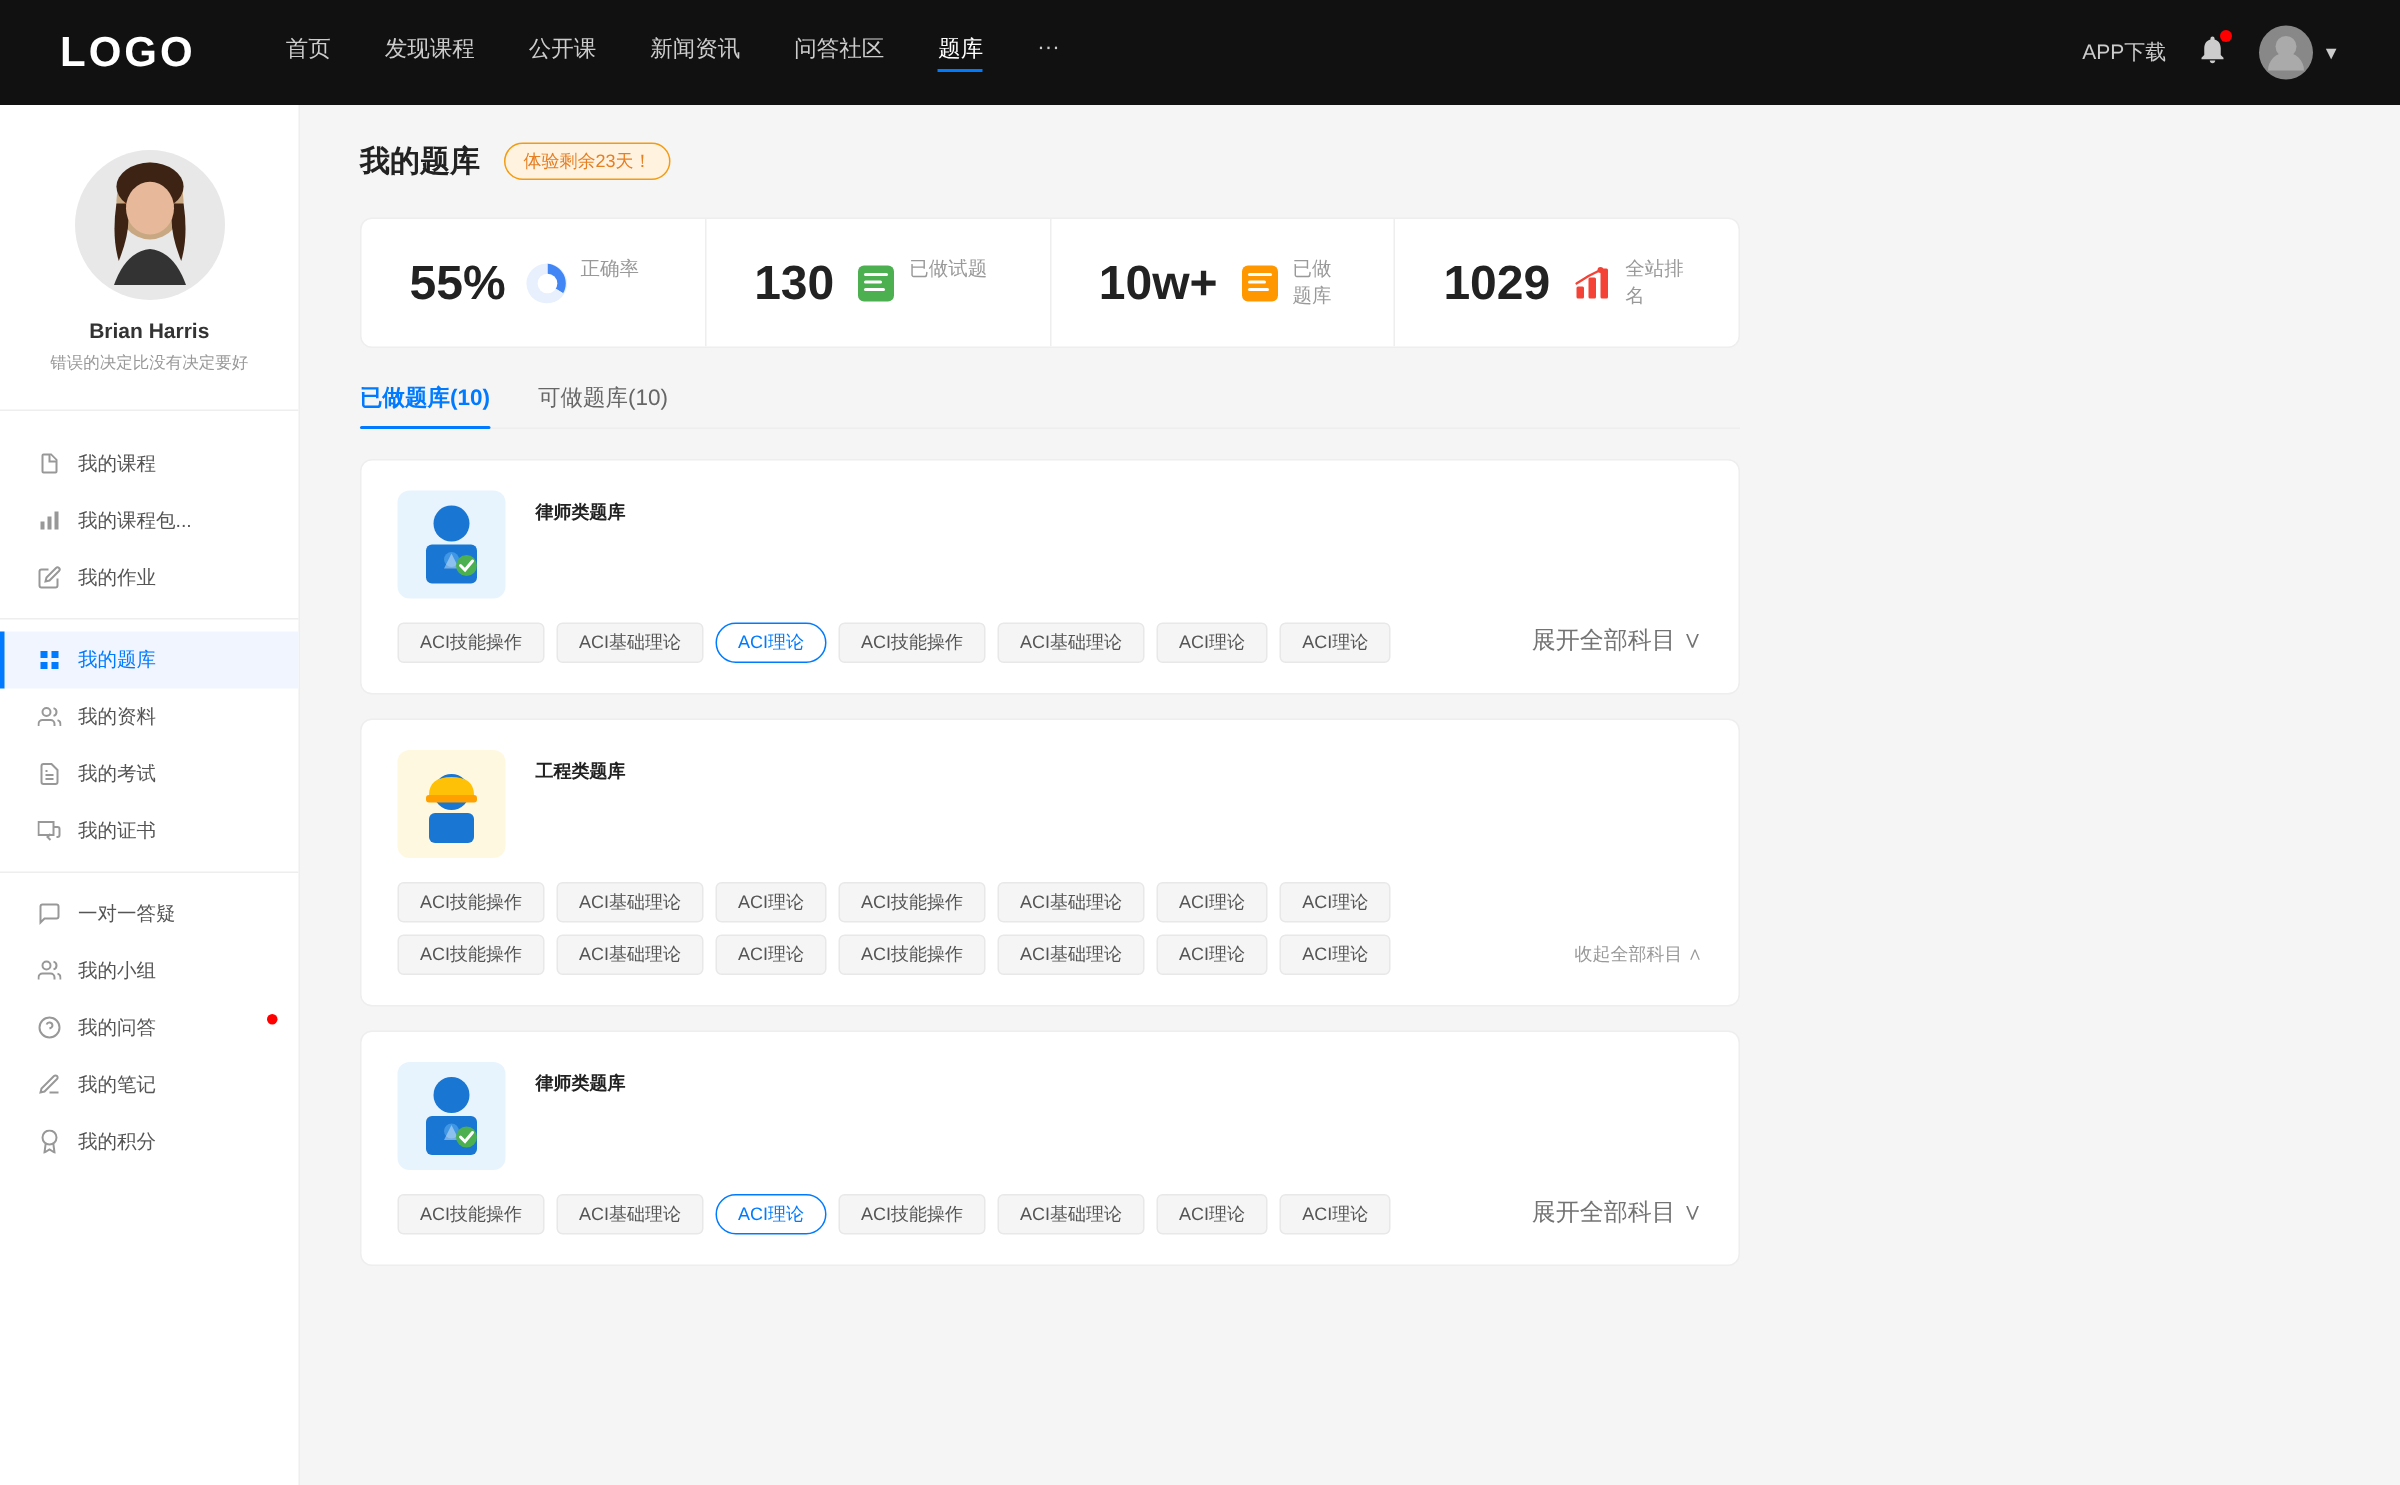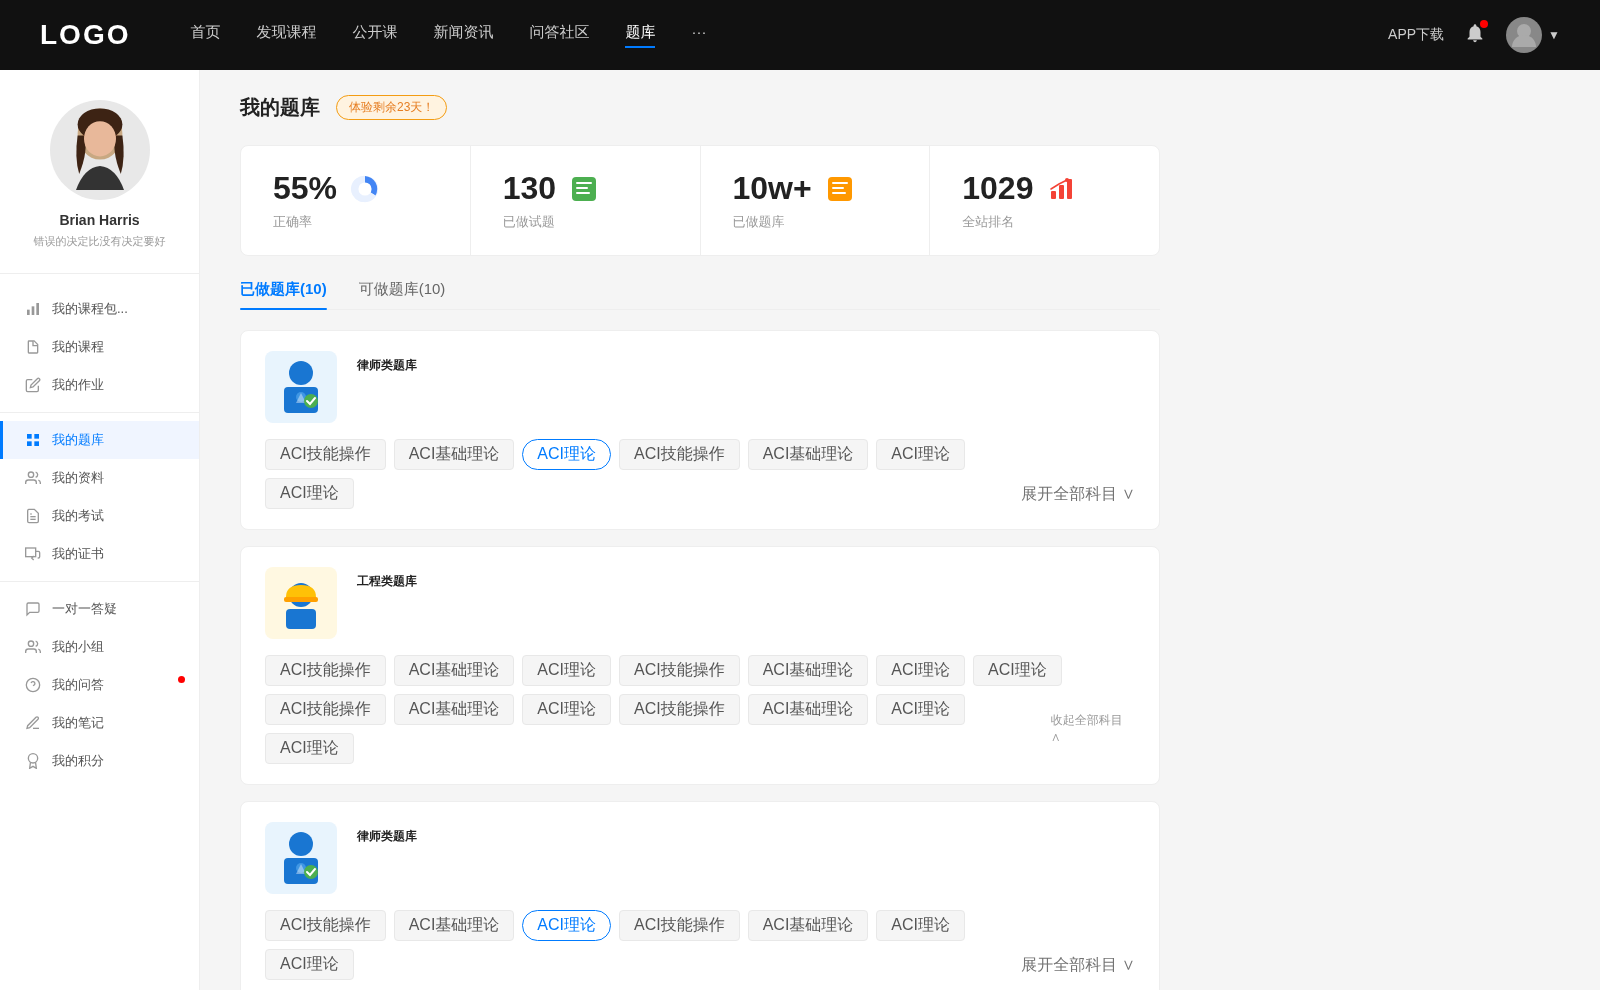--- a/index.html
+++ b/index.html
@@ -198,21 +198,21 @@
       border-radius: 8px;
       margin-bottom: 24px;
       border: 1px solid #eee;
       overflow: hidden;
     }
     .stat-item {
       flex: 1;
       padding: 24px 32px;
       border-right: 1px solid #eee;
       display: flex;
-      flex-direction: column;
+      flex-direction: row;
       gap: 6px;
     }
     .stat-item:last-child { border-right: none; }
     .stat-top {
       display: flex;
       align-items: center;
       gap: 12px;
     }
     .stat-value {
       font-size: 32px;
@@ -293,21 +293,21 @@
     }
     .tags-row {
       display: flex;
       flex-wrap: wrap;
       gap: 8px;
       align-items: center;
     }
     .tag {
       padding: 4px 14px;
       border-radius: 4px;
-      font-size: 16px;
+      font-size: 12px;
       background: #f5f5f5;
       color: #555;
       cursor: pointer;
       border: 1px solid #e8e8e8;
     }
     .tag.active-tag {
       background: #fff;
       color: #007bff;
       border: 1px solid #007bff;
       border-radius: 20px;
@@ -395,35 +395,35 @@
       </div>
       <div class="profile-name">Brian Harris</div>
       <div class="profile-motto">错误的决定比没有决定要好</div>
     </div>
 
     <div class="sidebar-menu">
 
       <div class="sidebar-item">
         <span class="menu-icon">
           <svg width="16" height="16" viewBox="0 0 24 24" fill="currentColor">
+              <path d="M14 2H6a2 2 0 0 0-2 2v16a2 2 0 0 0 2 2h12a2 2 0 0 0 2-2V8l-6-6zm-1 1.5L18.5 9H13V3.5zM6 20V4h5v7h7v9H6z"></path>
+            </svg>
+        </span>
+        <span>我的课程</span>
+      </div>
+
+      <div class="sidebar-item">
+        <span class="menu-icon">
+          <svg width="16" height="16" viewBox="0 0 24 24" fill="currentColor">
               <rect x="3" y="13" width="4" height="8"></rect>
               <rect x="10" y="8" width="4" height="13"></rect>
               <rect x="17" y="3" width="4" height="18"></rect>
             </svg>
         </span>
         <span>我的课程包...</span>
-      </div>
-
-      <div class="sidebar-item">
-        <span class="menu-icon">
-          <svg width="16" height="16" viewBox="0 0 24 24" fill="currentColor">
-              <path d="M14 2H6a2 2 0 0 0-2 2v16a2 2 0 0 0 2 2h12a2 2 0 0 0 2-2V8l-6-6zm-1 1.5L18.5 9H13V3.5zM6 20V4h5v7h7v9H6z"></path>
-            </svg>
-        </span>
-        <span>我的课程</span>
       </div>
 
 
       <div class="sidebar-item">
         <span class="menu-icon">
           <svg width="16" height="16" viewBox="0 0 24 24" fill="none" stroke="currentColor" stroke-width="2">
               <path d="M11 4H4a2 2 0 0 0-2 2v14a2 2 0 0 0 2 2h14a2 2 0 0 0 2-2v-7"></path>
               <path d="M18.5 2.5a2.121 2.121 0 0 1 3 3L12 15l-4 1 1-4 9.5-9.5z"></path>
             </svg>
         </span>

